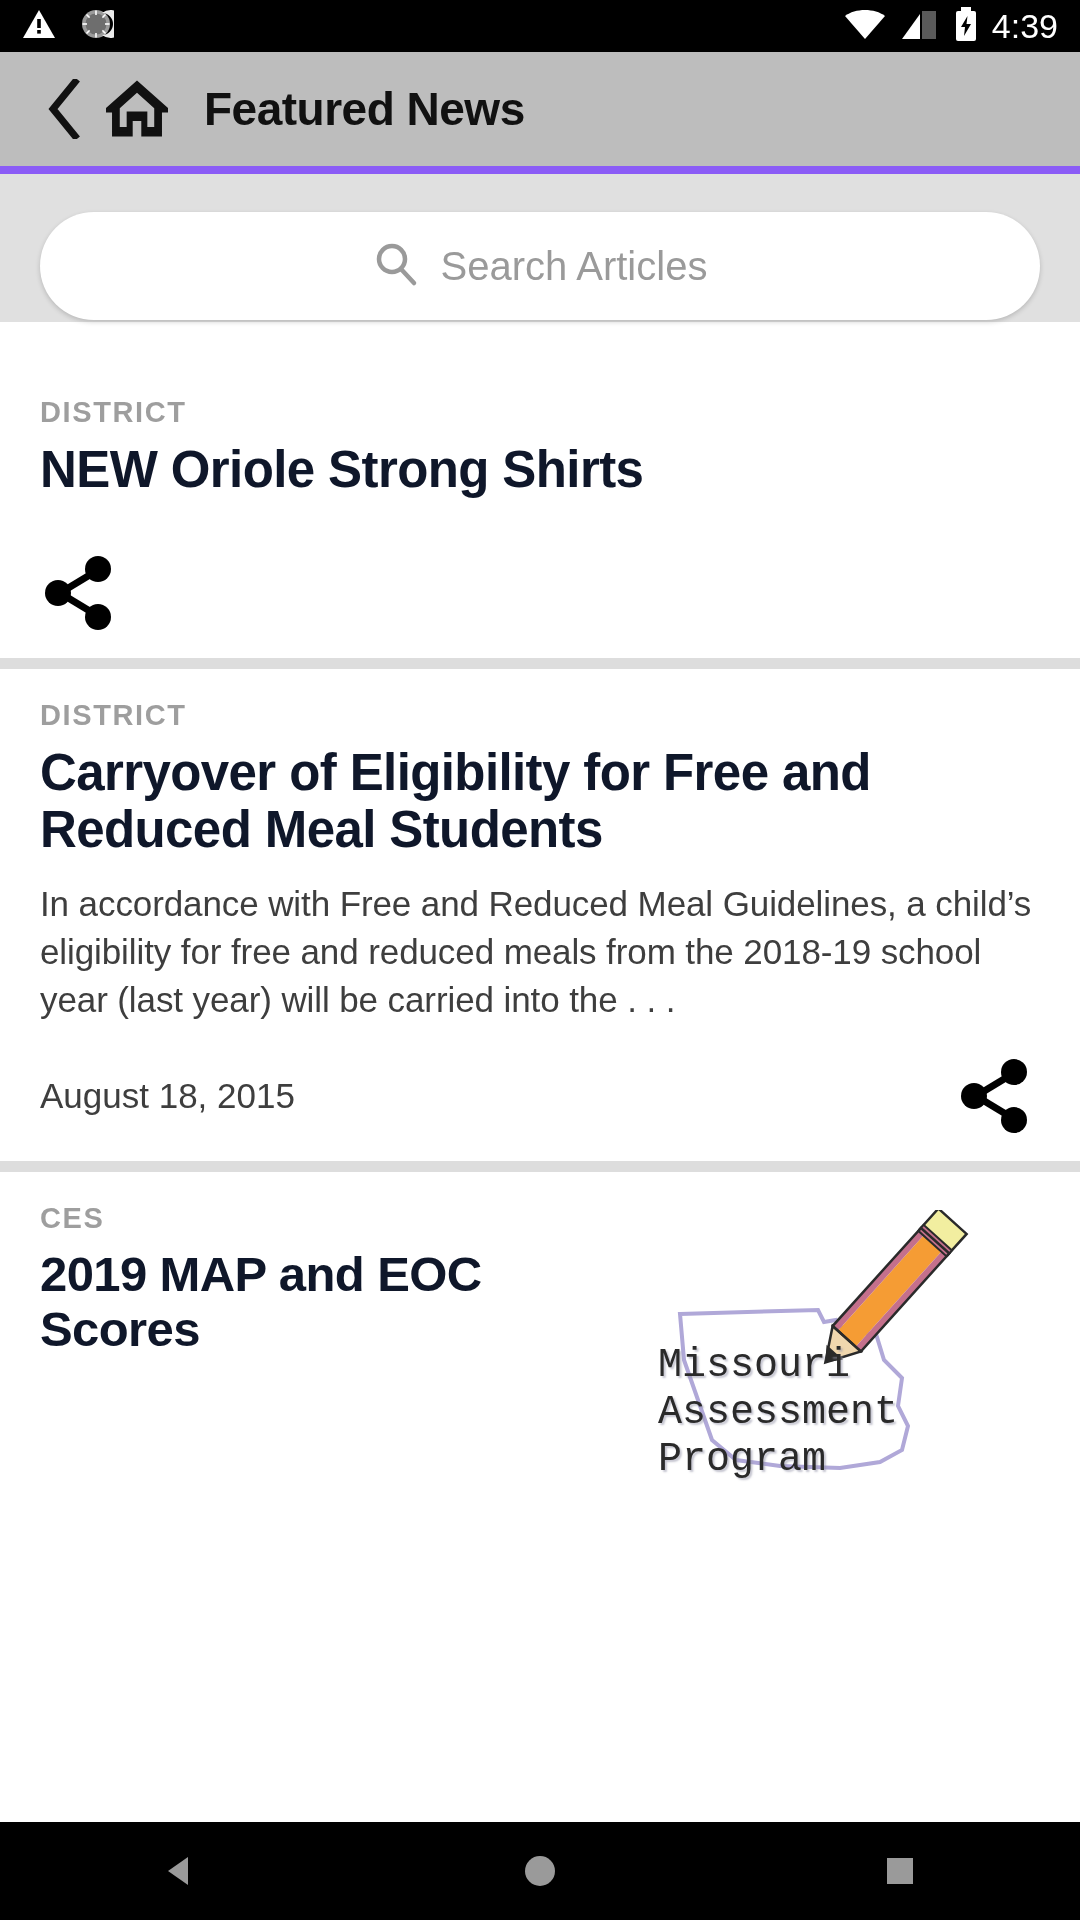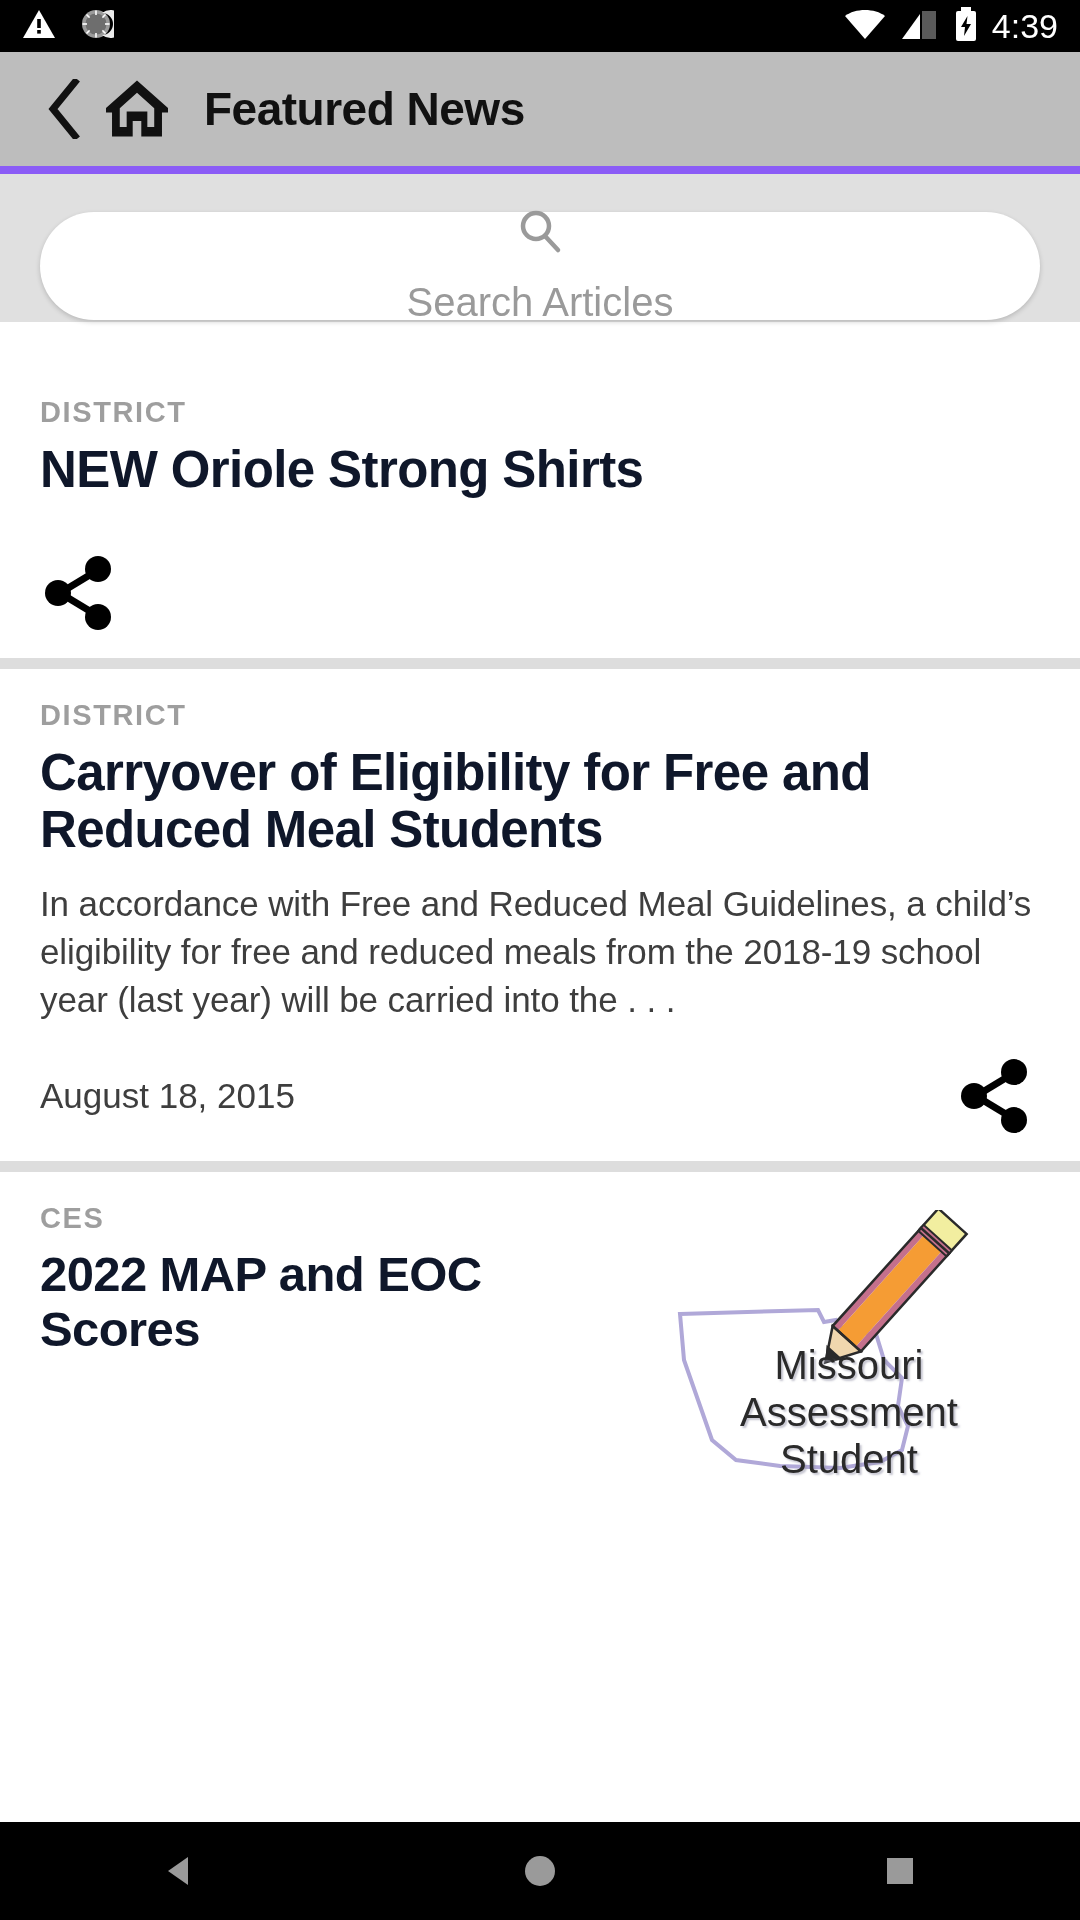--- a/index.html
+++ b/index.html
@@ -58,21 +58,20 @@
   }
   .search-pill {
     height:108px;
     background:#ffffff;
     border-radius:56px;
     box-shadow:0 2px 5px rgba(0,0,0,0.18);
     display:flex;
     align-items:center;
     justify-content:center;
     gap:22px;
-    flex-direction:column;
   }
   .search-placeholder {
     font-size:40px;
     color:#9a9a9a;
     font-weight:400;
   }
 
   
   .list { background:#ffffff;margin-top:44px; }
   .card {
@@ -133,25 +132,24 @@
   }
 
   
   .map-logo { position:relative; width:400px; height:330px; }
   .map-logo svg { position:absolute; left:0; top:0; }
   .map-logo-text {
     position:absolute;
     left:18px;
     top:132px;
     width:382px;
-    text-align:center;
     font-size:40px;
     color:#2a2a2a;
     line-height:1.18;
-    font-family:Liberation Sans, sans-serif;
+    font-family:Liberation Mono, monospace;
     text-shadow:2px 2px 2px rgba(150,150,170,0.55);
   }
 
   
   .nav-bar {
     position:absolute;
     left:0; bottom:0;
     width:1080px;
     height:98px;
     background:#000000;
@@ -287,21 +285,21 @@
       </span>
     </div>
   </div>
 
   <div class="card-sep"></div>
 
   <div class="card card-wide">
     <div class="card-body-wrap">
       <div class="card-text">
         <div class="category">CES</div>
-        <div class="headline">2022 MAP and EOC Scores</div>
+        <div class="headline">2019 MAP and EOC Scores</div>
       </div>
       <div class="card-thumb">
         <div class="map-logo">
           <svg width="400" height="330" viewBox="0 0 400 330">
 
             <path d="M40 104 L178 100 L184 112 L196 110 L205 122 L236 124 L244 150
                      L262 168 L258 196 L268 216 L262 240 L240 252 L200 258
                      L140 256 L96 250 L72 230 L58 190 L44 150 Z" fill="#ffffff" stroke="#b0a8d8" stroke-width="4"></path>
 
             <g transform="rotate(42 300 70)">
@@ -311,21 +309,21 @@
               <rect x="251" y="18" width="38" height="28" fill="#f2eea0" stroke="#2a2a2a" stroke-width="2.5"></rect>
               <rect x="251" y="40" width="38" height="8" fill="#c4708c" stroke="#2a2a2a" stroke-width="2"></rect>
               <path d="M251 176 L289 176 L270 208 Z" fill="#f0d7ae" stroke="#2a2a2a" stroke-width="2.5"></path>
               <path d="M259 194 L281 194 L270 208 Z" fill="#2a2a2a"></path>
               <rect x="251" y="44" width="38" height="132" fill="none" stroke="#2a2a2a" stroke-width="2.5"></rect>
             </g>
           </svg>
           <div class="map-logo-text">
             <div>Missouri</div>
             <div>Assessment</div>
-            <div>Student</div>
+            <div>Program</div>
           </div>
         </div>
       </div>
     </div>
   </div>
 
 </div>
 
 <div class="nav-bar">
   <div class="nav-slot">

